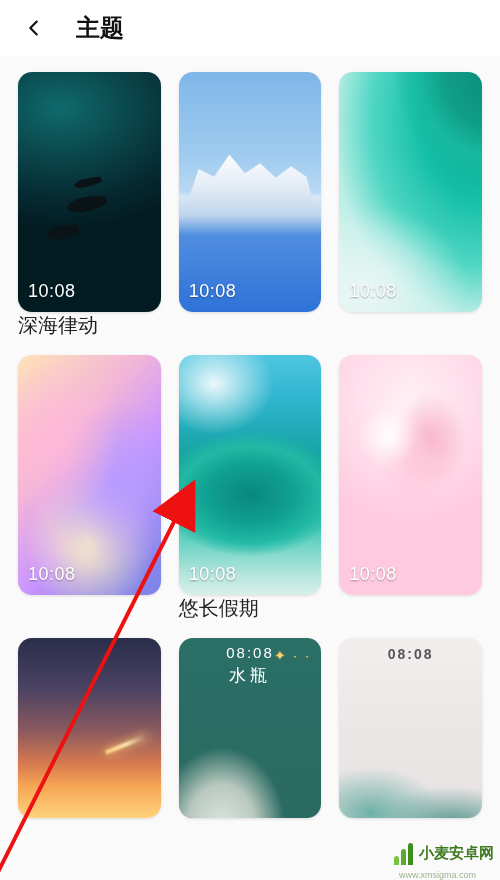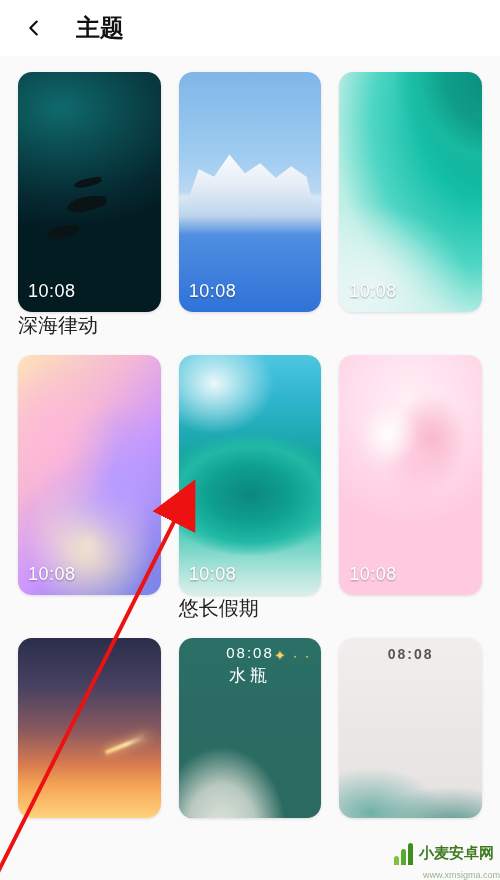--- a/index.html
+++ b/index.html
@@ -175,21 +175,21 @@
       pointer-events: none;
     }
     .wm-logo {
       width: 24px; height:24px; display:flex; align-items:flex-end; justify-content:center; gap:2px;
     }
     .wm-logo span { display:block; width:5px; border-radius:3px 3px 0 0; }
     .wm-logo .a{ height:9px; background:#7cc244;}
     .wm-logo .b{ height:16px; background:#5aaa2e;}
     .wm-logo .c{ height:22px; background:#3f8f1e;}
     .wm-text { font-size:15px; font-weight:700; color:#3d7a1f; }
-    .wm-url { position:absolute; right:0; bottom:0; font-size:9px; color:#9cb58d; }
+    .wm-url { position:absolute; right:24px; bottom:0; font-size:9px; color:#9cb58d; }
   </style>
 </head>
 <body>
 
 <div class="header">
   <div class="back">
     <svg width="22" height="22" viewBox="0 0 24 24" fill="none">
       <path d="M15 5 L8 12 L15 19" stroke="#111" stroke-width="2.4" stroke-linecap="round" stroke-linejoin="round"></path>
     </svg>
   </div>

